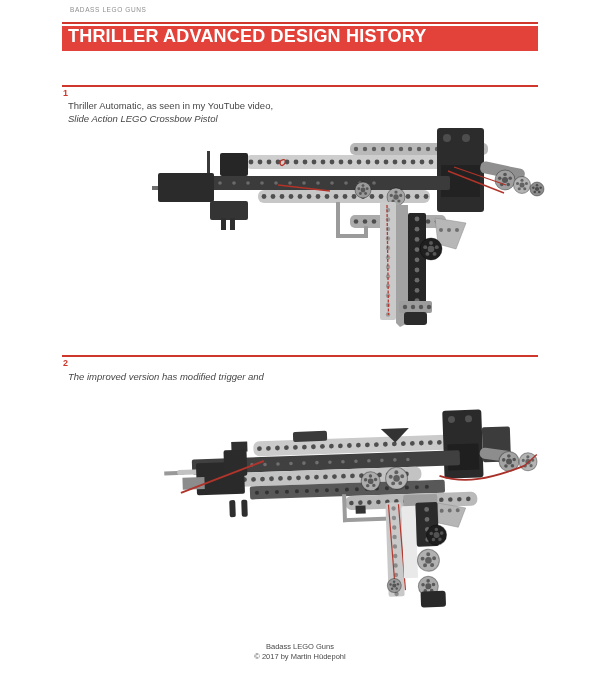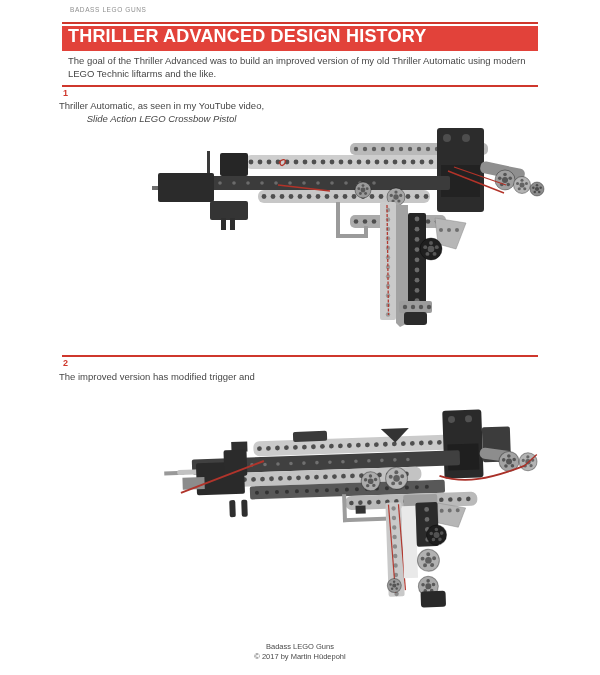--- a/index.html
+++ b/index.html
@@ -30,25 +30,25 @@
     position:absolute; left:68px; top:54px; width:472px;
     font-size:9.5px; line-height:13px; color:#474747;
   }
   .sec-num {
     position:absolute; left:63px; width:20px;
     font-size:9px; font-weight:bold; color:#cf372c;
   }
   .num-1 { top:88px; }
   .num-2 { top:358px; }
   .caption {
-    position:absolute; left:59px; font-size:9.5px; line-height:13px; color:#474747;
+    position:absolute; left:68px; font-size:9.5px; line-height:13px; color:#474747;
   }
   .cap-1 { top:99px; }
-  .cap-2 { top:370px; }
-  .caption .it { font-style:italic;text-align:center; }
+  .cap-2 { top:370px;font-style:italic; }
+  .caption .it { font-style:italic; }
   .photo { position:absolute; }
   .photo-1 { left:150px; top:127px; width:400px; height:200px; }
   .photo-2 { left:145px; top:402px; width:410px; height:215px; }
   .footer {
     position:absolute; left:0; top:642px; width:600px; text-align:center;
     font-size:7.5px; line-height:10px; color:#4a4a4a;
   }
 </style>
 </head>
 <body>
@@ -56,21 +56,20 @@
 <div class="page">
 
   <div class="imprint">BADASS LEGO GUNS</div>
 
   <div class="rule rule-top"></div>
 
   <div class="banner">
     <span class="banner-title">THRILLER ADVANCED DESIGN HISTORY</span>
   </div>
 
-  <div class="intro">The goal of the Thriller Advanced was to build an improved version of my old Thriller Automatic using modern LEGO Technic liftarms and the like.</div>
 
   <div class="rule rule-sec1"></div>
   <div class="sec-num num-1">1</div>
   <div class="caption cap-1">
     <div>Thriller Automatic, as seen in my YouTube video,</div>
     <div class="it">Slide Action LEGO Crossbow Pistol</div>
   </div>
 
   <svg class="photo photo-1" viewBox="0 0 400 200" role="img" aria-label="thriller-automatic-lego-crossbow-pistol-photo">
 

